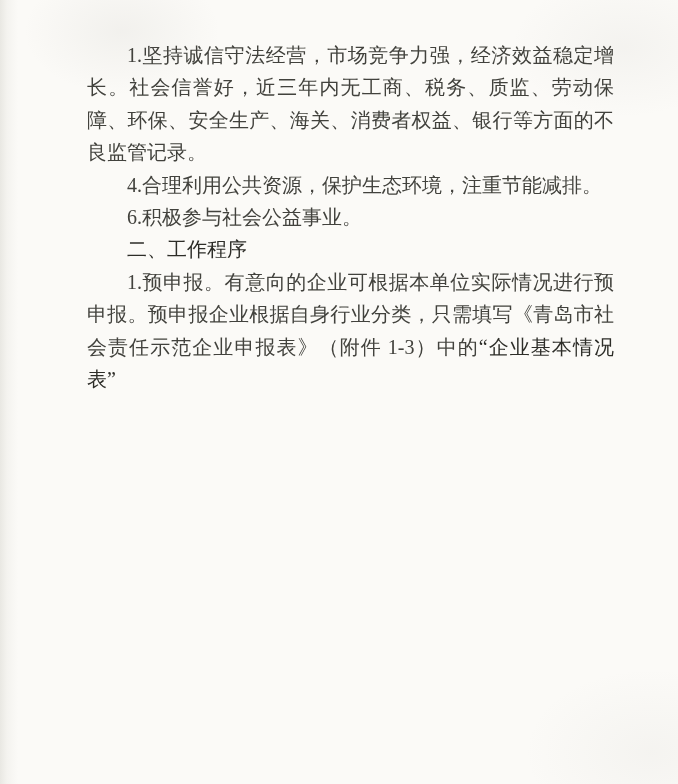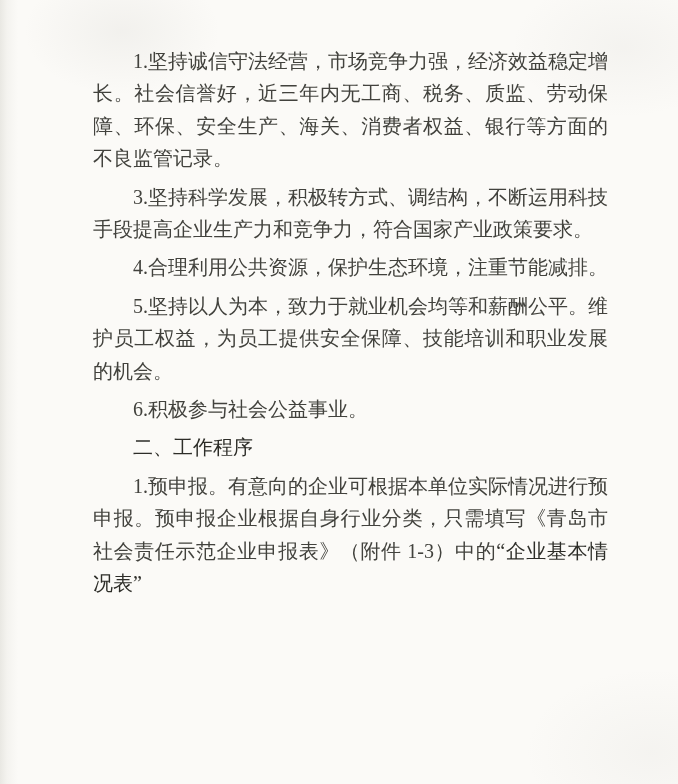--- a/index.html
+++ b/index.html
@@ -35,38 +35,36 @@
     position: absolute;
     left: 87px;
     top: 39px;
     width: 527px;
     color: #42423d;
     font-size: 20px;
     line-height: 32.4px;
     text-align: justify;
   }
   .text-block p {
-    margin: 6px;
+    margin: 0;
     text-indent: 2em;
   }
   .text-block p.heading {
     font-weight: 700;
     color: #33332e;
   }
   .text-block .bold {
     font-weight: 400;
     color: #2d2d28;
   }
 </style>
 </head>
 <body>
 
 <div class="page" style="background: linear-gradient(90deg, rgb(233, 232, 227) 0px, rgb(244, 243, 239) 7px, rgb(251, 250, 247) 18px, rgb(251, 250, 247) 100%);">
   <div class="text-block" style="color: rgb(66, 66, 61);">
       <p><span>1.坚持诚信守法经营，市场竞争力强，经济效益稳定增长。社会信誉好，近三年内无工商、税务、质监、劳动保障、环保、安全生产、海关、消费者权益、银行等方面的不良监管记录。</span></p>
-      <p><span>3.坚持科学发展，积极转方式、调结构，不断运用科技手段提高企业生产力和竞争力，符合国家产业政策要求。</span></p>
       <p><span>4.合理利用公共资源，保护生态环境，注重节能减排。</span></p>
-      <p><span>5.坚持以人为本，致力于就业机会均等和薪酬公平。维护员工权益，为员工提供安全保障、技能培训和职业发展的机会。</span></p>
       <p><span>6.积极参与社会公益事业。</span></p>
       <p class="heading"><span class="bold">二、工作程序</span></p>
       <p><span>1.预申报。有意向的企业可根据本单位实际情况进行预申报。预申报企业根据自身行业分类，只需填写《青岛市社会责任示范企业申报表》（附件 1-3）中的</span><span class="bold">“企业基本情况表”</span></p>
     </div>
 </div>
 
 </body></html>

